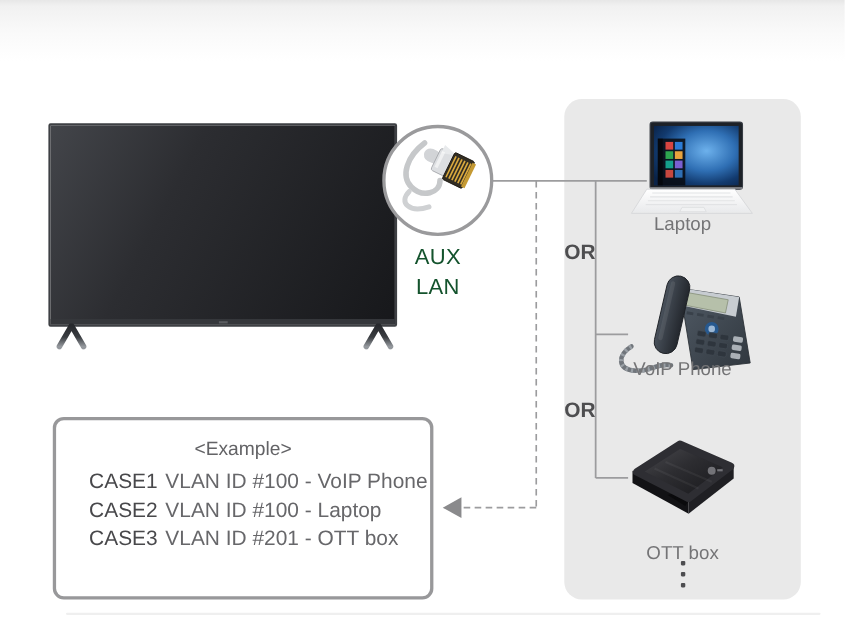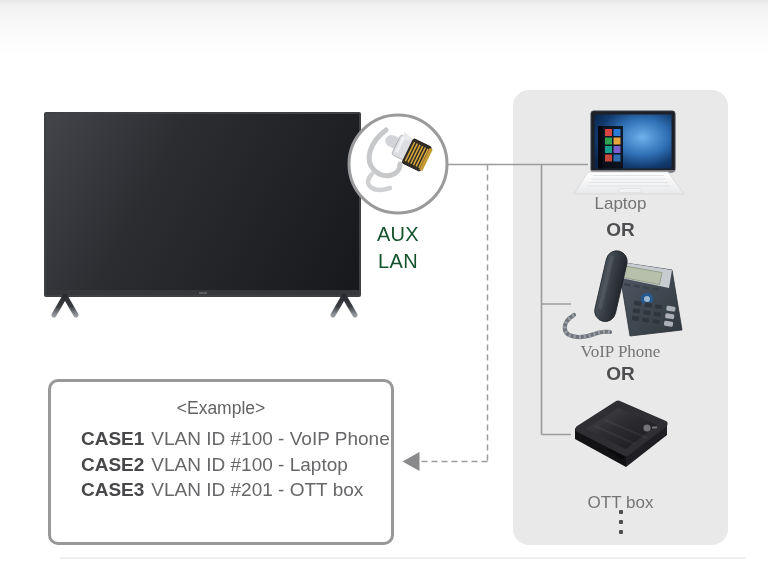--- a/index.html
+++ b/index.html
@@ -37,35 +37,35 @@
 
   
   .panel{position:absolute;left:513px;top:90px;width:215px;height:455px;
     background:#e9e9e9;border-radius:16px;}
   .device{position:absolute;}
   .dev-laptop{left:53px;top:18px;width:120px;height:90px;}
   .dev-phone{left:45px;top:156px;width:130px;height:100px;}
   .dev-ott{left:52px;top:302px;width:120px;height:86px;}
   .dev-label{position:absolute;left:0;width:100%;text-align:center;font-size:17px;color:#747476;}
   .lbl-laptop{top:104px;}
-  .lbl-phone{top:252px;font-family:Liberation Serif, serif;}
+  .lbl-phone{top:236px;}
   .lbl-ott{top:387px;margin-top:16px;}
-  .or{position:absolute;left:0;width:100%;text-align:center;font-size:19px;font-weight:bold;color:#4e4e50;}
+  .or{position:absolute;left:0;width:100%;font-size:19px;font-weight:bold;color:#4e4e50;}
   .or-1{top:129px;}
   .or-2{top:273px;}
   .dots{position:absolute;top:414px;left:50%;transform:translateX(-50%);}
   .dot{width:4px;height:4px;background:#4d4d50;border-radius:1px;margin:6px auto;}
 
   
   .example{position:absolute;left:48px;top:379px;width:346px;height:166px;box-sizing:border-box;
     border:3px solid #98989a;border-radius:10px;background:#fff;}
   .example-title{text-align:center;margin-top:16px;font-size:17.5px;color:#636366;}
   .example-rows{margin:7px 0 0 30px;}
   .case-row{font-size:19px;line-height:25.5px;color:#67676a;white-space:nowrap;}
-  .case-label{font-weight:bold;color:#48484b;margin-right:7px;}
+  .case-label{font-weight:normal;color:#48484b;margin-right:7px;}
 </style>
 </head>
 <body>
 
 <div class="stage">
 
   <div class="top-fade"></div>
 
   <div class="tv">
     <div class="tv-bottom-bar"></div>

